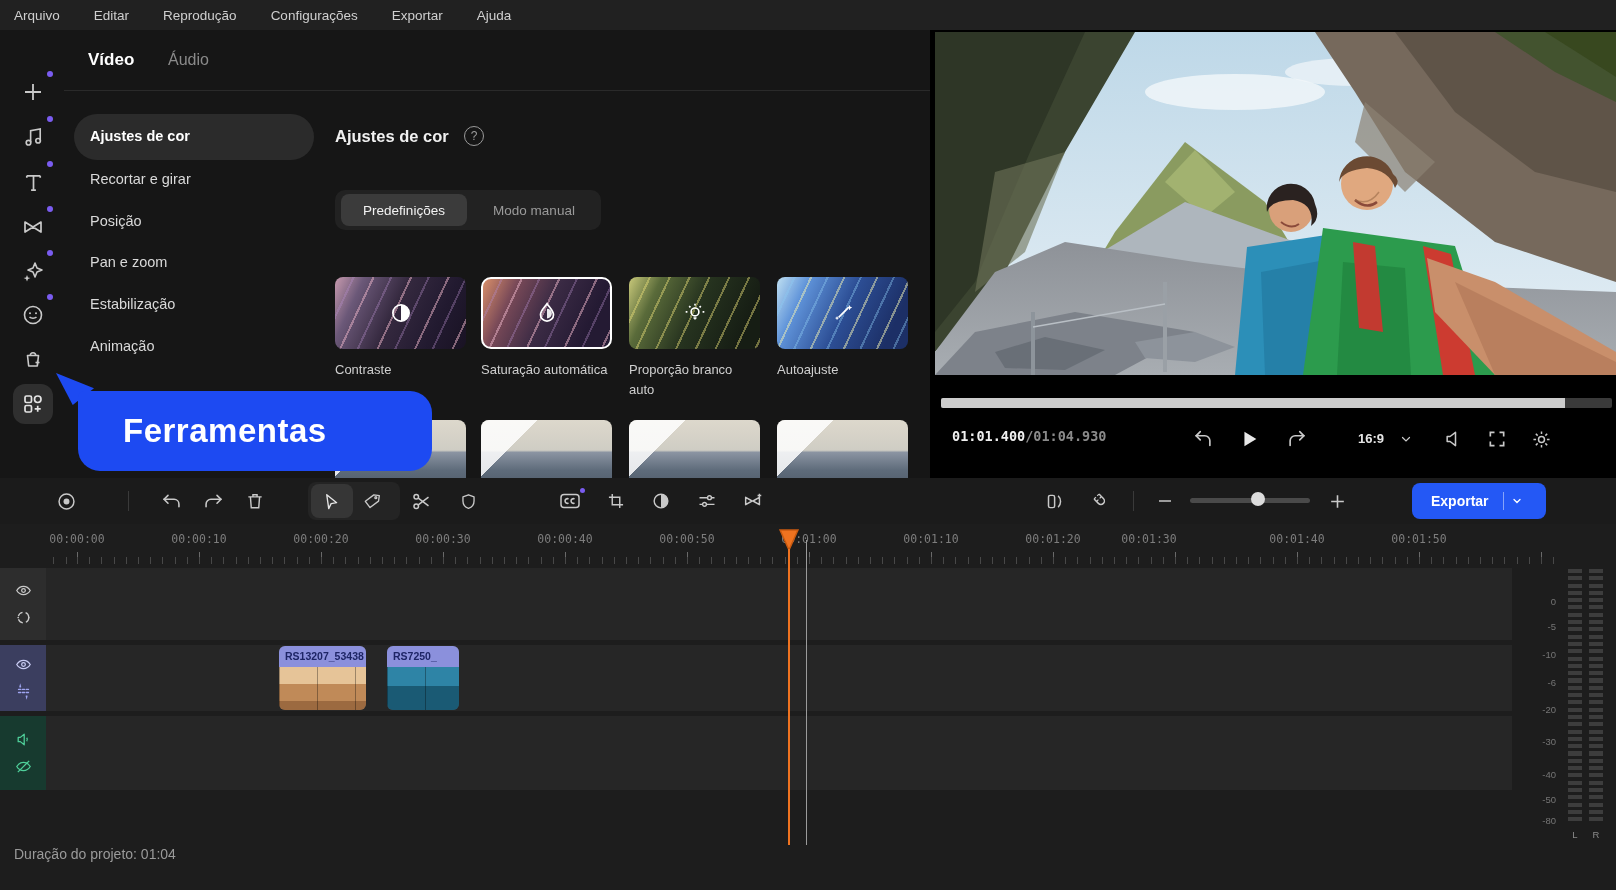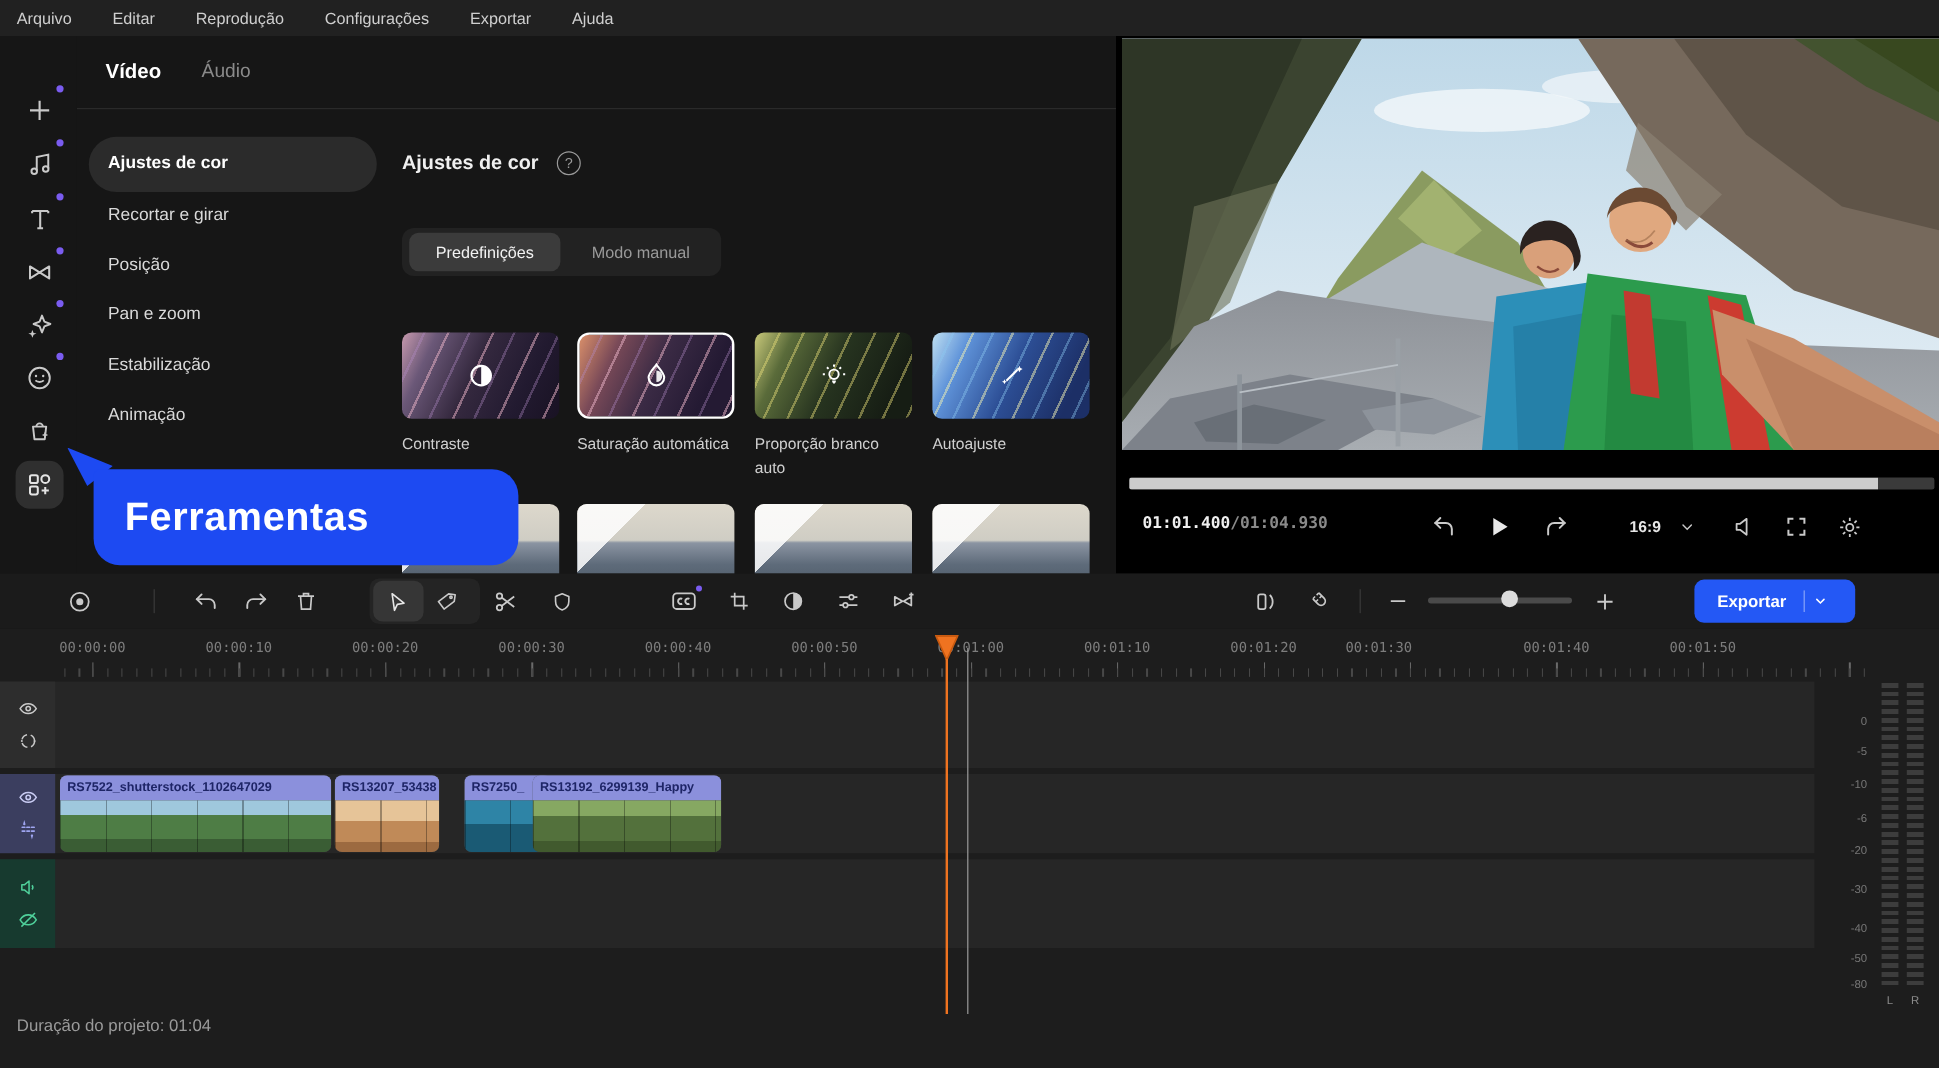--- a/index.html
+++ b/index.html
@@ -51,21 +51,21 @@
   .pc4{background:linear-gradient(115deg,#bfe0f2 0%,#5f93d9 20%,#2d4f96 50%,#1c2f66 85%);}
   .pc4:before{content:"";position:absolute;inset:0;
      background:repeating-linear-gradient(115deg,rgba(240,240,180,.5) 0 2px,transparent 2px 15px,rgba(140,200,240,.4) 15px 17px,transparent 17px 30px);}
   .pcm{background:linear-gradient(to bottom,#ddd8cc 0%,#cfcdc4 42%,#8b94a2 45%,#5e6b7a 70%,#4c5866 100%);}
   .pcm:after{content:"";position:absolute;inset:0;background:linear-gradient(135deg,rgba(255,255,255,.85) 28%,transparent 28%);}
   .preset-ico{position:relative;z-index:2;}
   .preset-label{position:absolute;top:330px;width:131px;font-size:13px;line-height:20px;color:#cfcfcf;}
 
   
   #tooltip-box{left:78px;top:391px;width:354px;height:80px;background:#1d4af2;border-radius:6px 22px 22px 22px;
-               display:flex;align-items:center;padding-left:26px;z-index:50;}
+               display:flex;align-items:center;padding-left:45px;z-index:50;}
   #tooltip-box span{font-size:33px;font-weight:bold;color:#fff;letter-spacing:.5px;}
   #tooltip-tail{left:56px;top:373px;width:38px;height:32px;background:#1d4af2;
                 clip-path:polygon(0 0,100% 48%,44% 100%);z-index:50;}
 
   
   #preview{left:930px;top:30px;width:686px;height:448px;background:#000000;}
   #video{left:5px;top:2px;width:681px;height:343px;overflow:hidden;background:#9aa2a8;}
   #progress{left:11px;top:368px;width:671px;height:10px;background:#3a3a3a;border-radius:2px;overflow:hidden;}
   #progress-fill{height:100%;background:#cccccc;}
   .timecode{left:22px;top:398px;font-family:"DejaVu Sans Mono",monospace;font-size:13.5px;}
@@ -537,35 +537,27 @@
       <svg width="17" height="17" viewBox="0 0 24 24" fill="none" stroke="#4fcf9a" stroke-width="1.8" stroke-linejoin="round">
           <path d="M13 4.5L7.5 9H4.5v6h3L13 19.5V4.5z"></path>
           <path d="M16.5 9.5a4 4 0 0 1 0 5"></path>
         </svg>
       <svg width="17" height="17" viewBox="0 0 24 24" fill="none" stroke="#4fcf9a" stroke-width="1.8">
           <path d="M2.5 12S6 6.2 12 6.2 21.5 12 21.5 12 18 17.8 12 17.8 2.5 12 2.5 12z"></path>
           <path d="M4 20L20 4"></path>
         </svg>
     </div>
 
-    <div class="clip" style="left:50px;width:226px">
-      <div class="clip-head">RS7522_shutterstock_1102647029</div>
-      <div class="clip-body cb1"></div>
-    </div>
     <div class="clip" style="left:279px;width:87px">
       <div class="clip-head">RS13207_53438</div>
       <div class="clip-body cb2"></div>
     </div>
     <div class="clip" style="left:387px;width:72px">
       <div class="clip-head">RS7250_</div>
       <div class="clip-body cb3"></div>
-    </div>
-    <div class="clip" style="left:444px;width:157px">
-      <div class="clip-head">RS13192_6299139_Happy</div>
-      <div class="clip-body cb4"></div>
     </div>
 
     <svg id="playhead-pin" class="abs" viewBox="0 0 20 22">
       <polygon points="1,1 19,1 10,21" fill="#ef7320" stroke="#c95a10" stroke-width="1.5"></polygon>
     </svg>
     <div id="playhead-line" class="abs"></div>
     <div id="ghost-line" class="abs"></div>
   </div>
 
   <div id="meter" class="abs">

